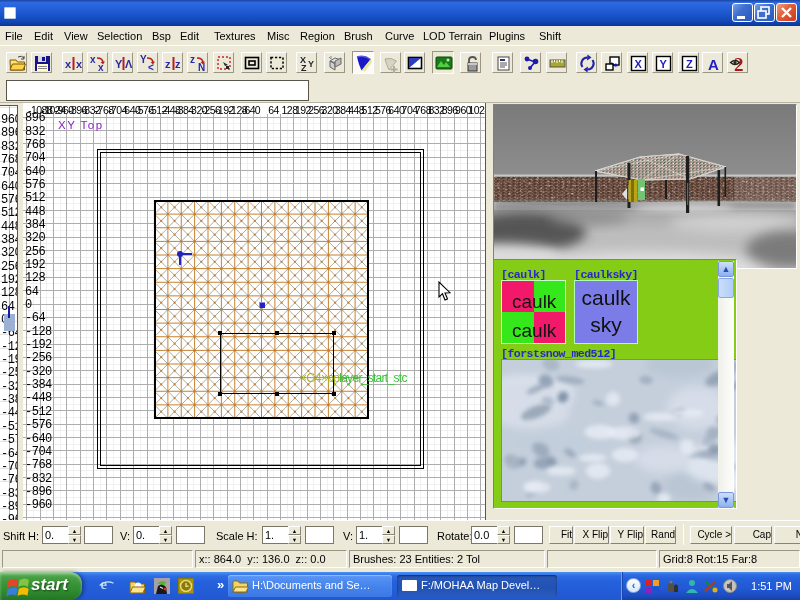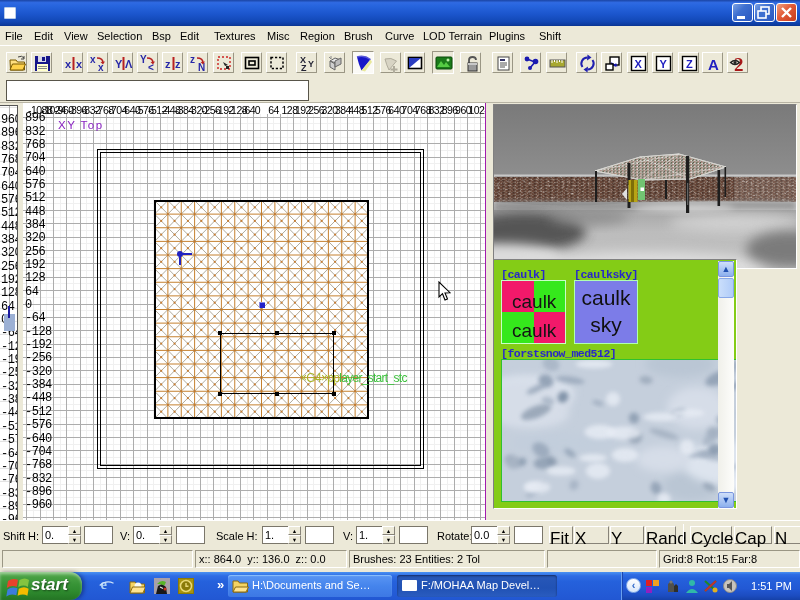--- a/index.html
+++ b/index.html
@@ -56,21 +56,21 @@
 #scroll{position:absolute;right:2px;top:1px;width:16px;height:247px;background:linear-gradient(to right,#f0f0ea,#fdfdfb)}
 .sbtn{position:absolute;left:0;width:16px;height:16px;background:linear-gradient(180deg,#cfdffa,#8cb0ee);border:1px solid #7a96df;border-radius:2px;color:#2050b0;font-size:9px;text-align:center;line-height:15px}
 #sthumb{position:absolute;left:0;top:17px;width:16px;height:20px;background:linear-gradient(90deg,#cadefb,#b0ccf8);border:1px solid #88a8e8;border-radius:2px}
 
 #controls{position:absolute;left:0;top:520px;width:800px;height:27px;background:#ECE9D8;border-top:1px solid #fff;font-size:11px;color:#000}
 #controls .lbl{position:absolute;top:9px}
 .spin{position:absolute;top:5px;height:18px;background:#fff;border:1px solid #7a766a;font-size:11px;padding:2px 0 0 2px}
 .spinner{position:absolute;top:5px;width:13px;height:18px}
 .spinner .u,.spinner .d{position:absolute;left:0;width:13px;height:9px;background:#ECE9D8;border:1px solid;border-color:#fff #878378 #878378 #fff;font-size:5.5px;line-height:8px;text-align:center;color:#000}
 .spinner .d{top:9px}
-.cbtn{position:absolute;top:5px;height:18px;background:#ECE9D8;border:1px solid;border-color:#fff #878378 #878378 #fff;text-align:left;font-size:17px;padding-top:2px}
+.cbtn{position:absolute;top:5px;height:18px;background:#ECE9D8;border:1px solid;border-color:#fff #878378 #878378 #fff;text-align:right;font-size:10px;padding-top:2px}
 
 #statusbar{position:absolute;left:0;top:547px;width:800px;height:25px;background:#ECE9D8;font-size:11px;color:#000}
 .spanel{position:absolute;top:3px;height:18px;border:1px solid;border-color:#9a9684 #fff #fff #9a9684;padding:2px 3px 0 3px;white-space:nowrap;overflow:hidden}
 
 #taskbar{position:absolute;left:0;top:572px;width:800px;height:44px;
  background:linear-gradient(180deg,#4991f2 0%,#2e6ce4 9%,#2561dc 22%,#2258d4 60%,#1c4cc0 85%,#1541a8 100%)}
 #startbtn{position:absolute;left:0;top:0;width:82px;height:28px;border-radius:0 12px 12px 0;
  background:linear-gradient(180deg,#66b45e 0%,#48a044 18%,#379336 45%,#2e8a2e 70%,#247424 100%);
  box-shadow:inset 0 2px 3px rgba(255,255,255,.4), 2px 0 4px rgba(0,0,30,.4)}
 #startbtn .stxt{position:absolute;left:31px;top:3px;color:#fff;font-size:17px;font-weight:bold;font-style:italic;text-shadow:1px 1px 2px rgba(0,0,0,.5)}

